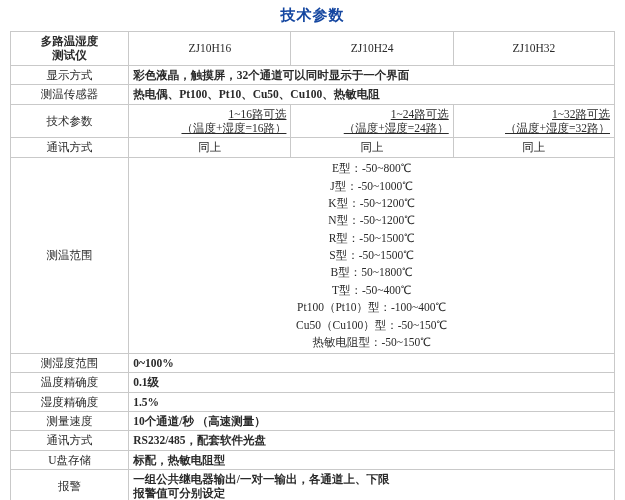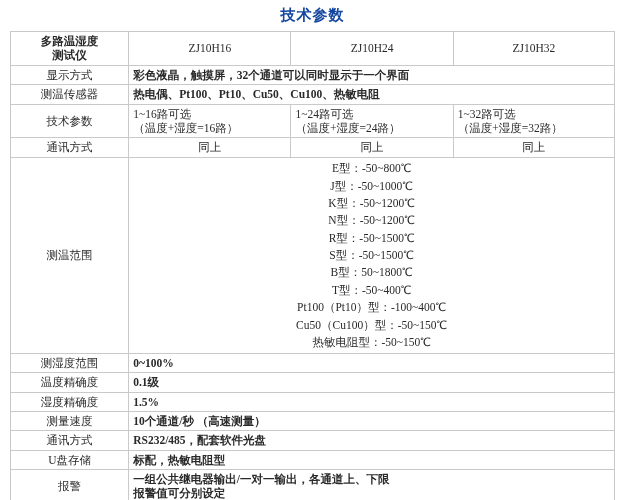--- a/index.html
+++ b/index.html
@@ -64,21 +64,22 @@
     padding: 6px 2px;
   }
   td.val {
     padding-left: 8px;
     font-weight: bold;
   }
   td.val-center {
     text-align: center;
   }
   .sub {
-    text-align: left;
+    text-align: right;
+    text-decoration: underline;
   }
   .sub .l1 { display: block; }
   .sub .l2 { display: block; }
   td.range-cell {
     padding: 2px 2px;
   }
   .range-list {
     display: block;
   }
   .range-list .r {

